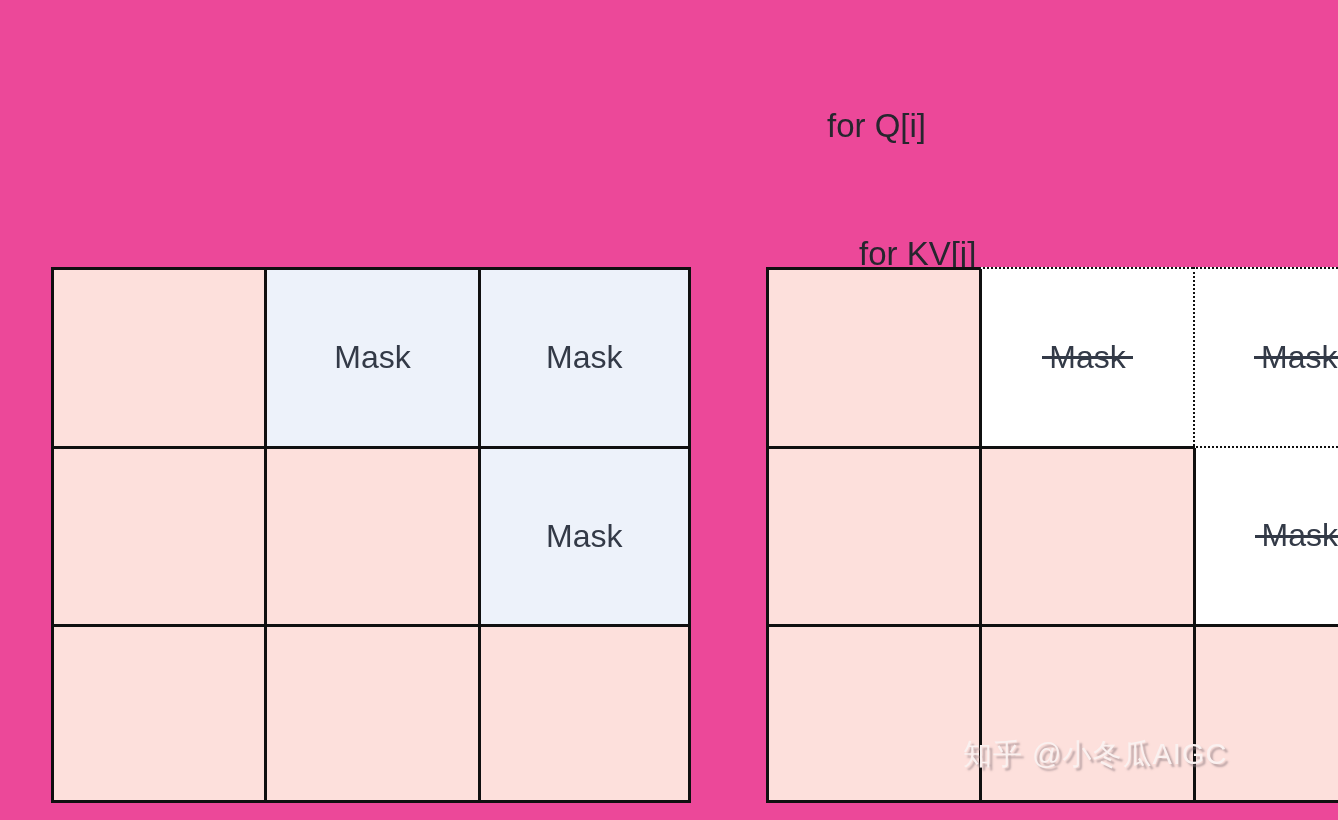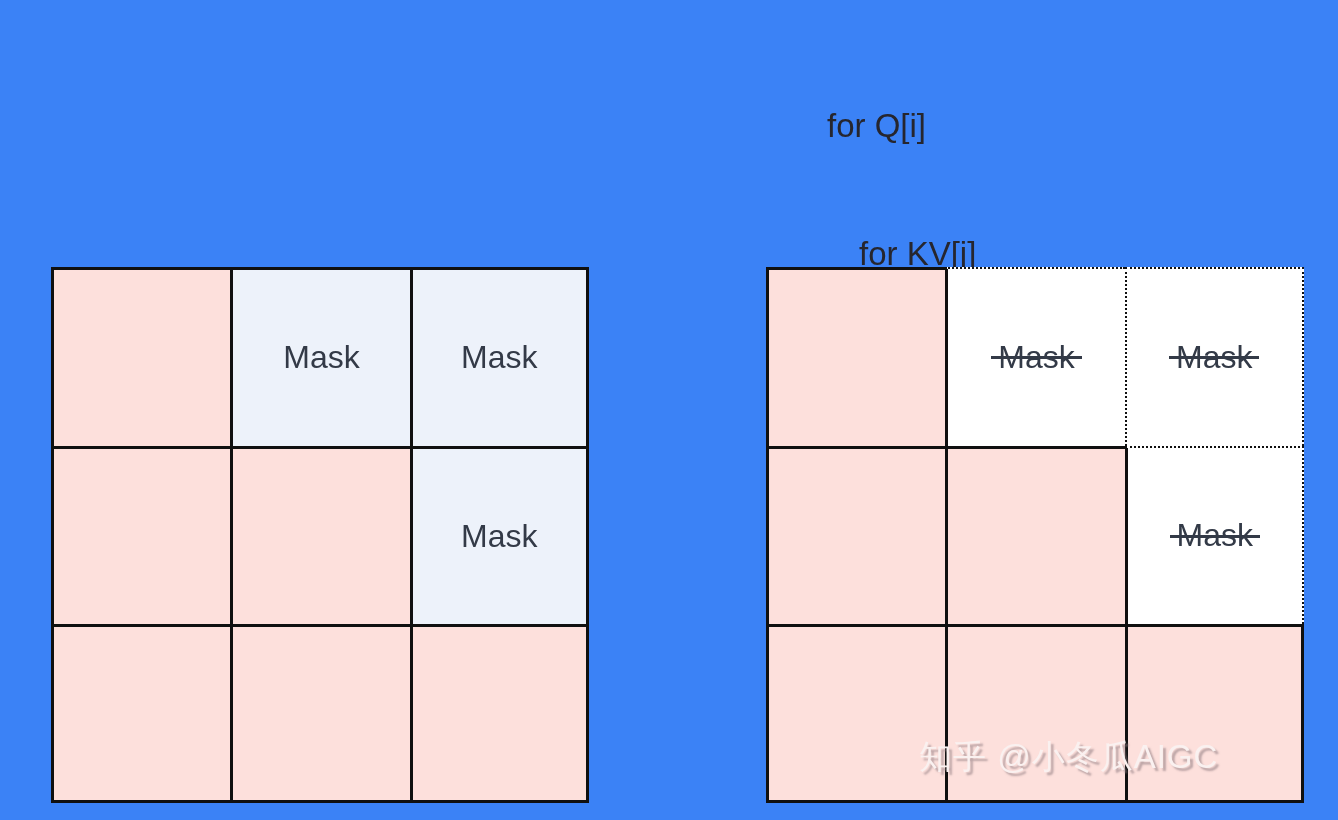--- a/index.html
+++ b/index.html
@@ -1,20 +1,20 @@
 <!DOCTYPE html>
 <html style="--line: #101010; --computed: #fde0dc; --masked: #edf2fa; --skipped: #ffffff; --highlight: #dcd5ee; --code-text: #26262e; --mask-text: #333a47; --watermark-text: #faf1f0;"><head>
 <meta charset="utf-8">
 <style>
   html, body { margin: 0; padding: 0; }
   .stage {
     position: relative;
     width: 1338px;
     height: 820px;
-    background: #3b82f6;
+    background: #ec4899;
     overflow: hidden;
     font-family: "Liberation Sans", "DejaVu Sans", sans-serif;
   }
 
   
   .code {
     position: absolute;
     left: 827px;
     top: 24px;
     font-size: 33px;
@@ -30,21 +30,21 @@
     height: 52px;
     line-height: 52px;
     background: var(--highlight);
     padding: 0 14px 0 8px;
   }
 
   
   .grid {
     position: absolute;
     top: 267px;
-    width: 538px;
+    width: 640px;
     height: 536px;
     display: grid;
     grid-template-columns: repeat(3, 1fr);
     grid-template-rows: repeat(3, 1fr);
   }
   .grid-left  { left: 51px; }
   .grid-right { left: 766px; }
 
   .cell {
     box-sizing: border-box;
@@ -75,23 +75,23 @@
     left: -9%;
     right: -9%;
     top: 47%;
     height: 3px;
     background: var(--mask-text);
   }
 
   
   .watermark {
     position: absolute;
-    left: 919px;
+    left: 963px;
     top: 735px;
-    font-size: 33px;
+    font-size: 29px;
     letter-spacing: 1px;
     white-space: nowrap;
     color: var(--watermark-text);
     text-shadow: 3px 3px 2px rgba(145, 125, 130, 0.6);
     text-align: right;
   }
 </style>
 </head>
 <body>
 

